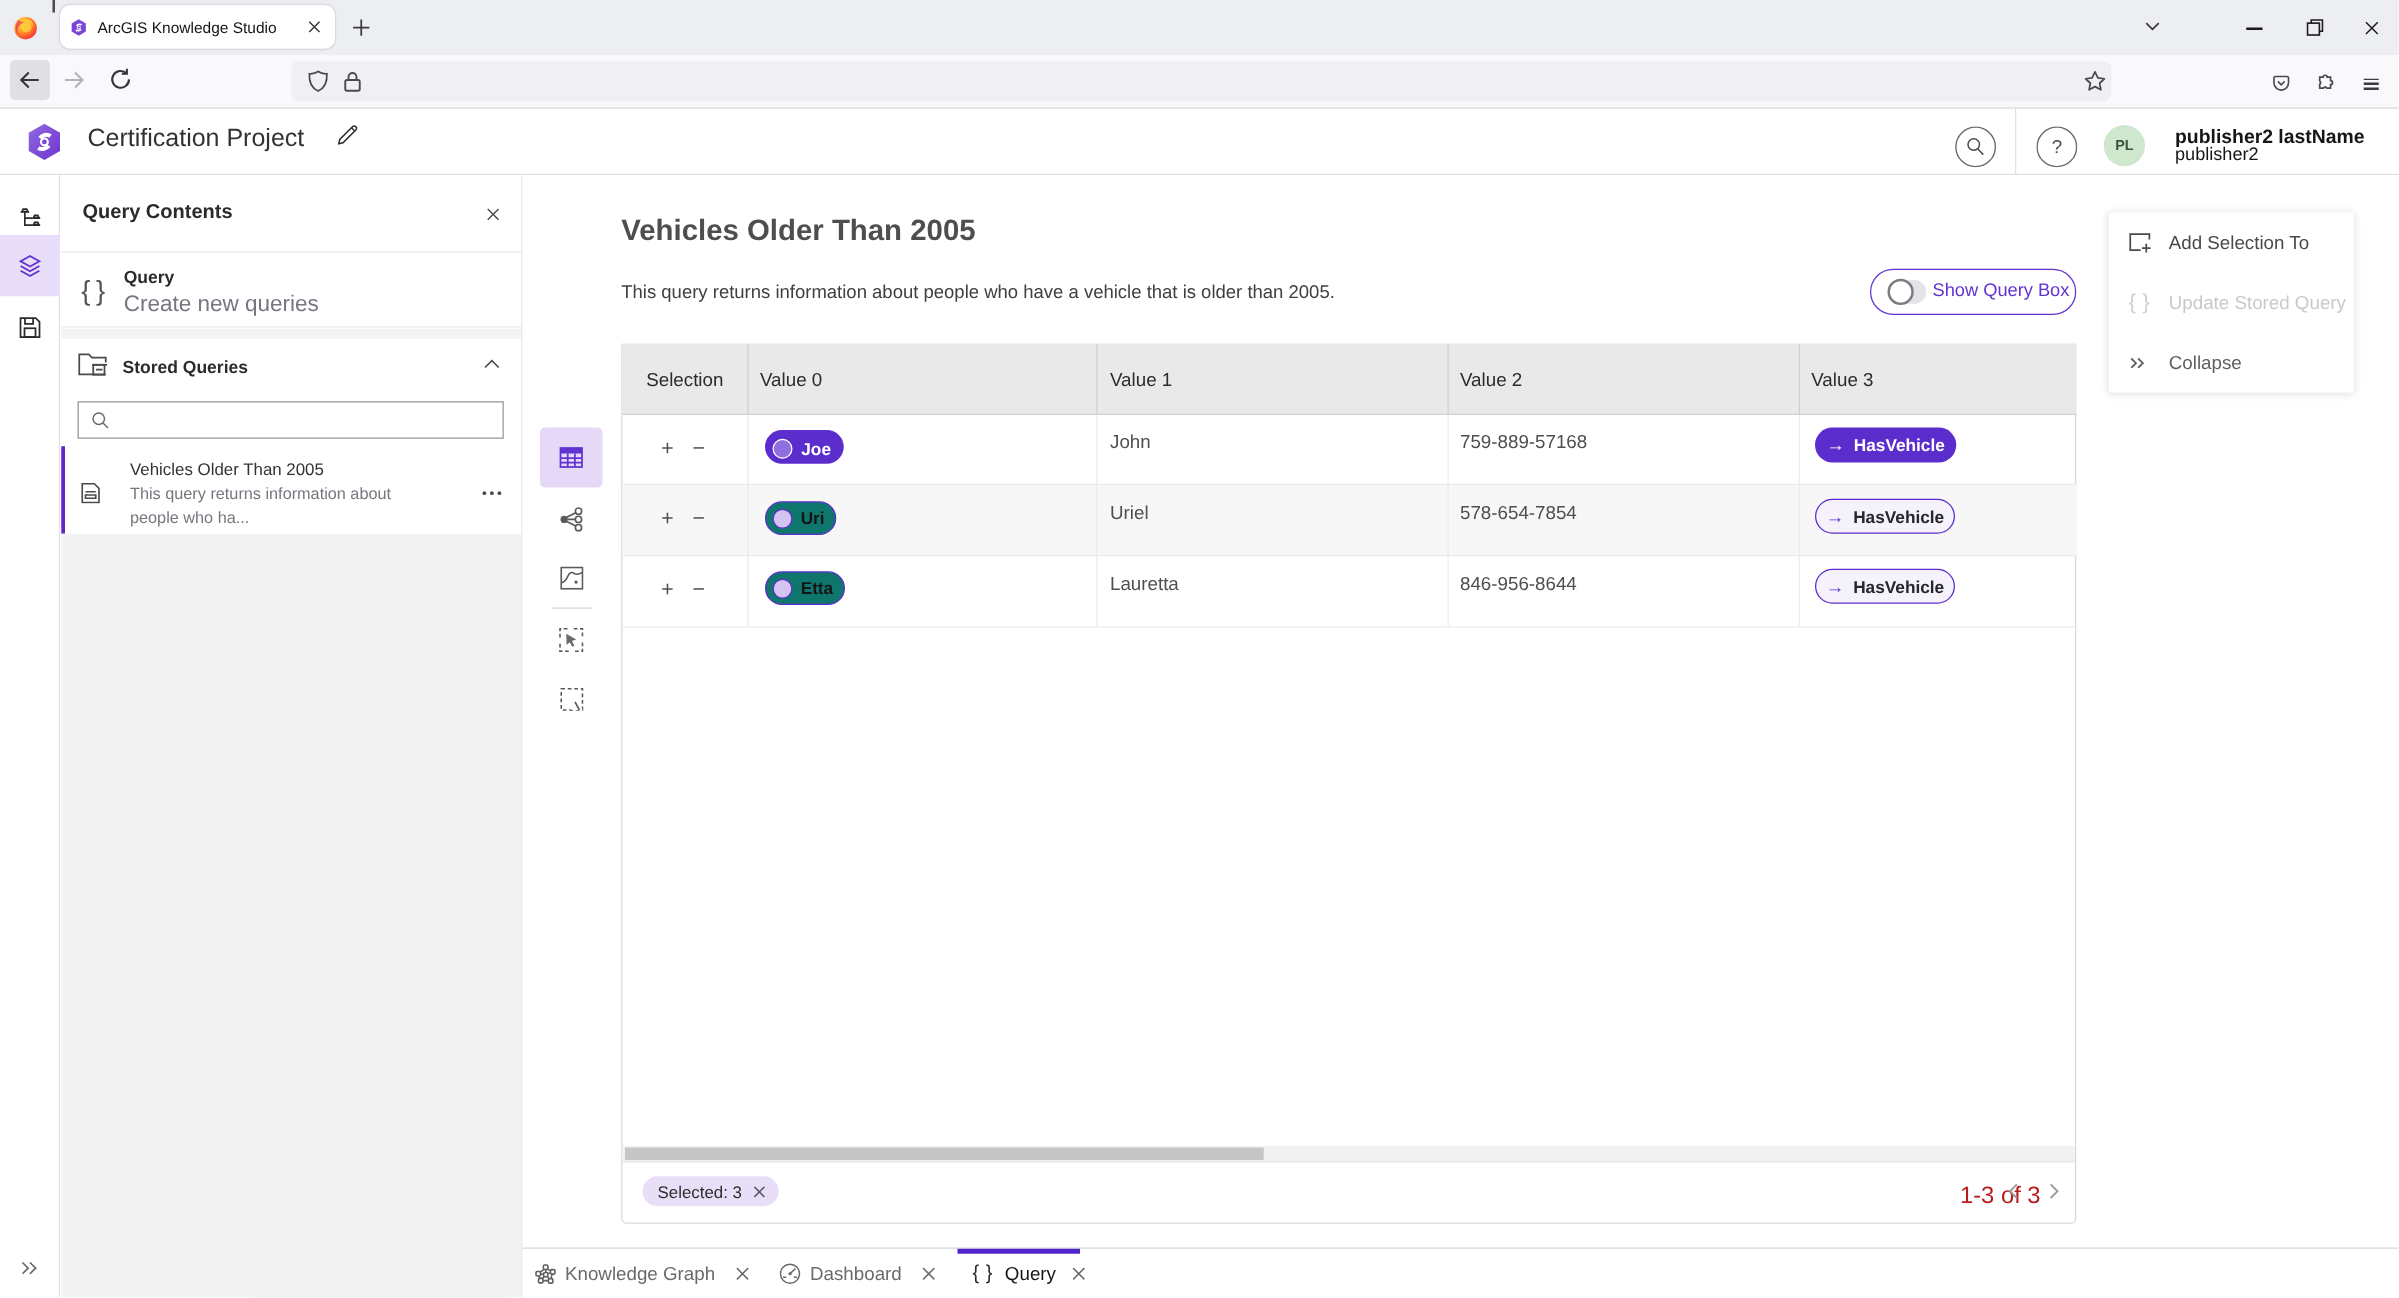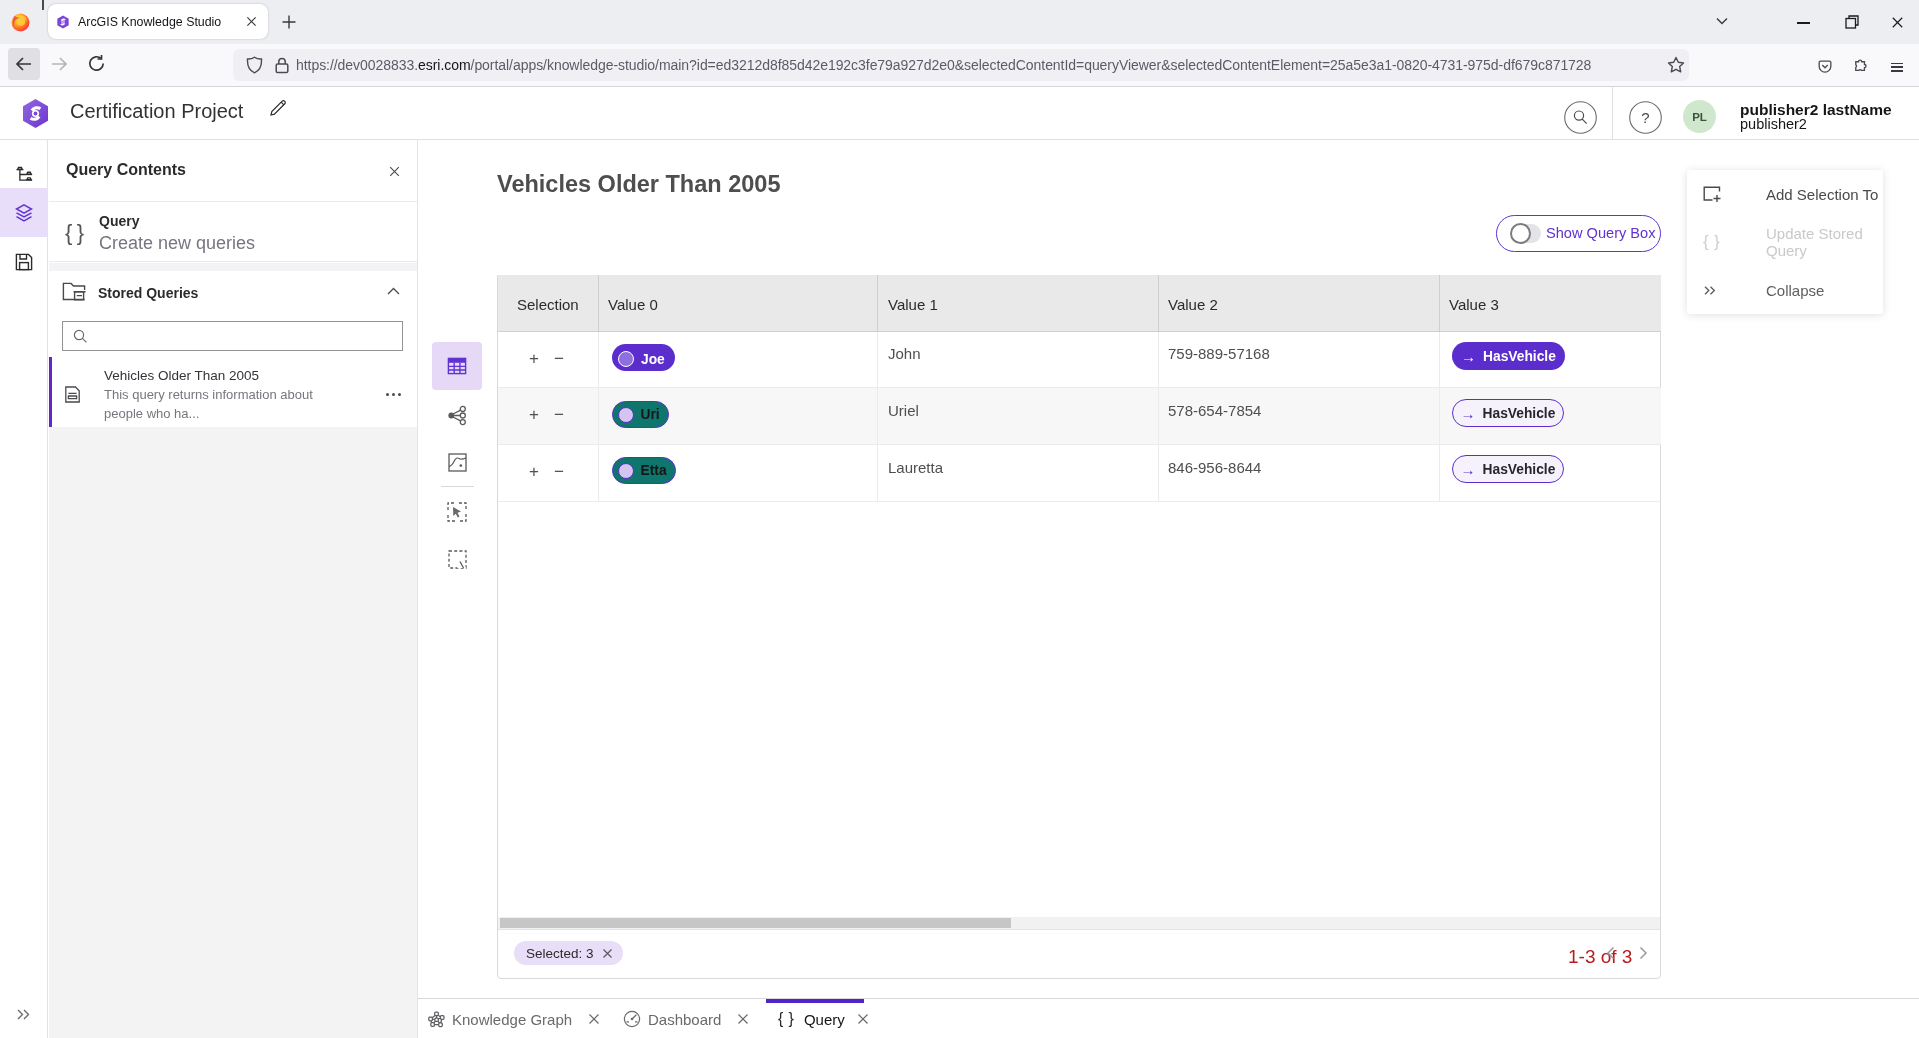--- a/index.html
+++ b/index.html
@@ -52,21 +52,21 @@
   .dsolid { background:#8f6fdd; border:1.5px solid #fff; }
   .dline { background:#d3c4f0; border:1.5px solid #5c2dcd; }
   .rpill { height:28px; border-radius:14px; display:inline-flex; align-items:center; padding:0 9px; font-size:13.8px; font-weight:bold; }
   .rsolid { background:#5c2dcd; color:#fff; }
   .rline { background:#f6f2fc; color:#26262b; border:1.5px solid #5c2dcd; padding:0 7.5px; }
   .arr { font-size:15px; margin-right:7px; font-weight:normal; line-height:1; }
   .arrp { color:#5c2dcd; }
   .chip { height:24px; background:#e9def8; border-radius:12px; display:inline-flex; align-items:center; padding:0 10px 0 12px; font-size:13.5px; color:#2b2b2b; }
   #popup { left:1269px; top:0; width:196px; height:174px; }
   #popup::before { content:""; position:absolute; left:0; top:30px; width:196px; height:144px; background:#fff; border-radius:3px; box-shadow:0 1px 8px rgba(0,0,0,.13); }
-  .pitem { position:absolute; left:0; width:196px; height:48px; display:flex; align-items:center; font-size:15px; color:#4a4a4e;gap:31px; }
+  .pitem { position:absolute; left:0; width:196px; height:48px; display:flex; align-items:center; font-size:15px; color:#4a4a4e; }
   .picon { margin-left:16px; margin-right:13px; flex:none; }
 
   
   #btabs { left:418px; top:998px; width:1501px; height:40px; background:#fff; border-top:1px solid #d8d8db; }
   .btab { position:absolute; top:0; height:40px; display:flex; align-items:center; font-size:15px; color:#6a6a6a; }
 </style>
 </head>
 <body>
 
 <div class="abs" id="tabstrip">
@@ -128,21 +128,20 @@
     <path d="M14.5 1 V5 H10.5" fill="none" stroke="#35353a" stroke-width="1.7"></path>
   </svg>
   <div class="abs" id="urlbar">
     <svg style="margin-left:13px" width="17" height="18" viewBox="0 0 17 18">
       <path d="M8.5 1.2 C10.5 2.6 13 3.2 15.5 3 C15.9 10 13.5 14.6 8.5 16.8 C3.5 14.6 1.1 10 1.5 3 C4 3.2 6.5 2.6 8.5 1.2 Z" fill="none" stroke="#4a4a52" stroke-width="1.4"></path>
     </svg>
     <svg style="margin-left:12px" width="14" height="17" viewBox="0 0 14 17">
       <rect x="1.2" y="7" width="11.6" height="8.6" rx="1.4" fill="none" stroke="#4a4a52" stroke-width="1.5"></rect>
       <path d="M3.8 7 V4.6 a3.2 3.2 0 0 1 6.4 0 V7" fill="none" stroke="#4a4a52" stroke-width="1.5"></path>
     </svg>
-    <span class="url" style="margin-left:7px">https://dev0028833.<b>esri.com</b>/portal/apps/knowledge-studio/main?id=ed3212d8f85d42e192c3fe79a927d2e0&amp;selectedContentId=queryViewer&amp;selectedContentElement=25a5e3a1-0820-4731-975d-df679c871728</span>
     <svg style="position:absolute;left:1434px;top:7px" width="18" height="18" viewBox="0 0 18 18">
       <path d="M9 1.5 L11.3 6.3 L16.5 7 L12.7 10.6 L13.7 15.8 L9 13.3 L4.3 15.8 L5.3 10.6 L1.5 7 L6.7 6.3 Z" fill="none" stroke="#4a4a52" stroke-width="1.4" stroke-linejoin="round"></path>
     </svg>
   </div>
 
   <svg class="abs" style="left:1818px;top:16px" width="14" height="14" viewBox="0 0 18 18">
     <path d="M1.5 3 a1.6 1.6 0 0 1 1.6 -1.5 H14.9 a1.6 1.6 0 0 1 1.6 1.5 V8 a7.5 7.5 0 0 1 -15 0 Z" fill="none" stroke="#4a4a52" stroke-width="1.7"></path>
     <path d="M5.5 6.5 L9 10 L12.5 6.5" fill="none" stroke="#4a4a52" stroke-width="1.7"></path>
   </svg>
   <svg class="abs" style="left:1853px;top:15px" width="15" height="15" viewBox="0 0 19 19">
@@ -273,20 +272,21 @@
       <span style="width:3.4px;height:3.4px;border-radius:50%;background:#4a4a4e"></span>
     </div>
 
   <div class="abs" style="left:0;top:287px;width:368px;height:611px;background:#f3f3f4"></div>
 </div>
 
 <div class="abs" id="vdiv"></div>
 
 <div class="abs" id="content">
   <h1 class="main">Vehicles Older Than 2005</h1>
+  <div class="desc">This query returns information about people who have a vehicle that is older than 2005.</div>
 
   <div class="abs" style="left:14px;top:202px;width:50px;height:48px;background:#e5d9f7;border-radius:4px"></div>
   <svg class="abs" style="left:29px;top:216px" width="20" height="20" viewBox="0 0 20 20">
     <rect x="1.4" y="2.4" width="17.2" height="4.4" fill="#6133d1"></rect>
     <g fill="none" stroke="#6133d1" stroke-width="1.4">
       <rect x="1.4" y="2.4" width="17.2" height="15.2"></rect>
       <path d="M1.4 10.4 H18.6 M1.4 14 H18.6 M7.2 6.8 V17.6 M12.9 6.8 V17.6"></path>
     </g>
   </svg>
   <svg class="abs" style="left:29px;top:265px" width="21" height="21" viewBox="0 0 21 21">

